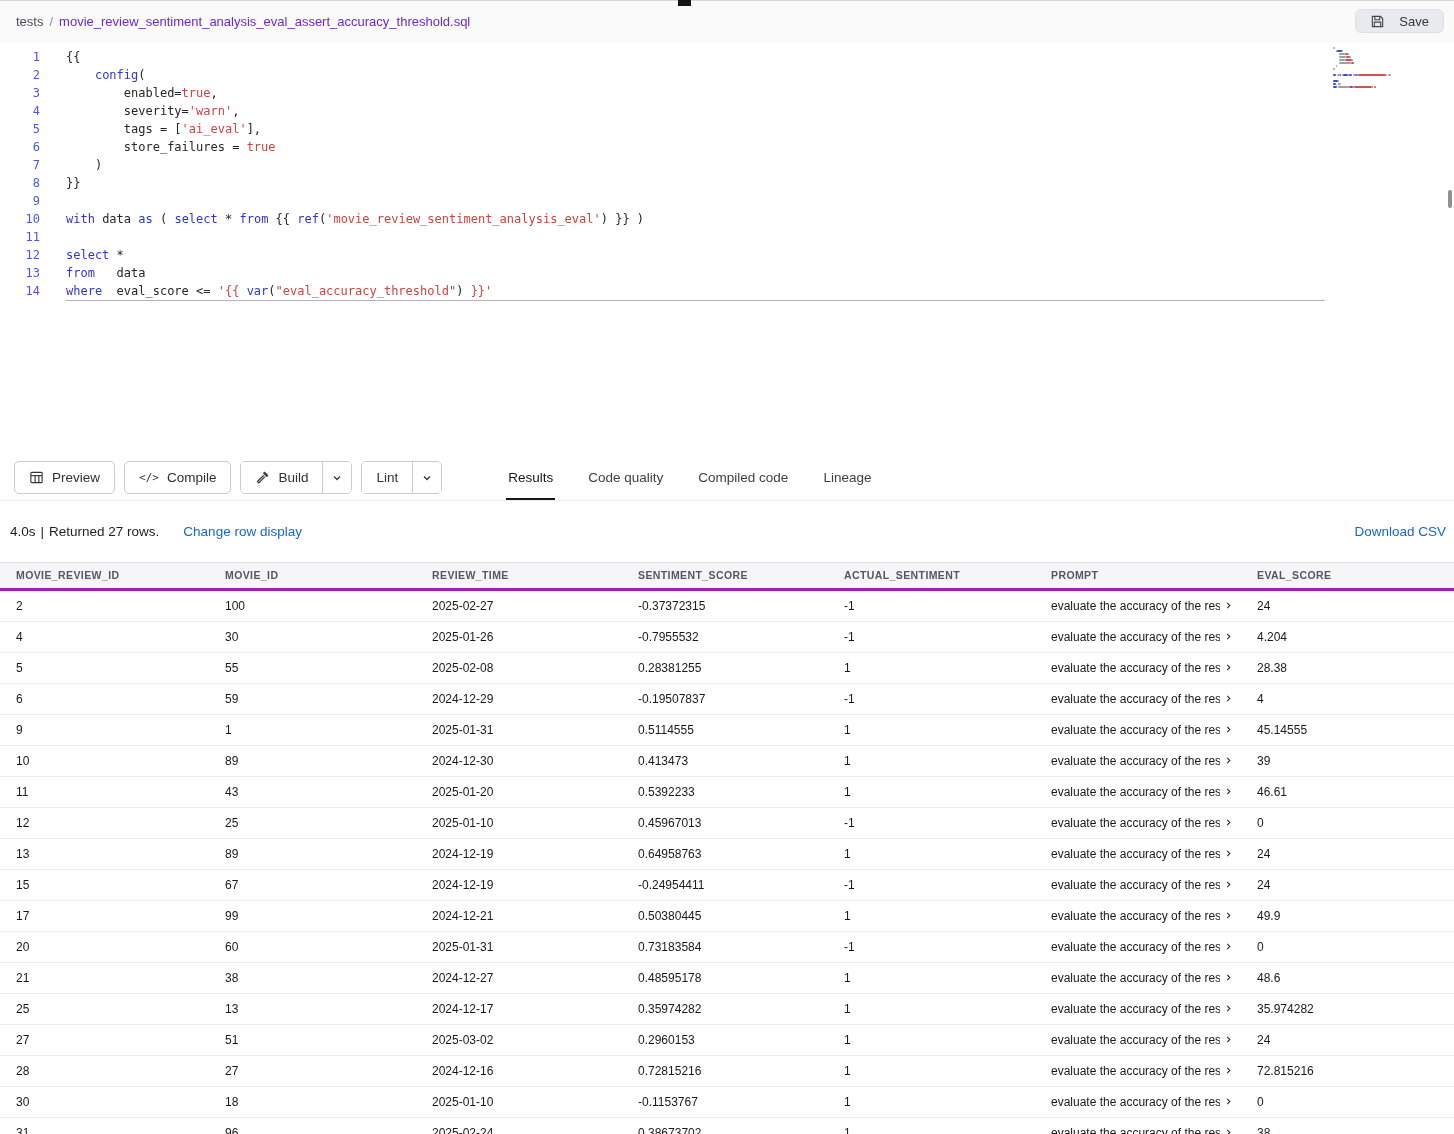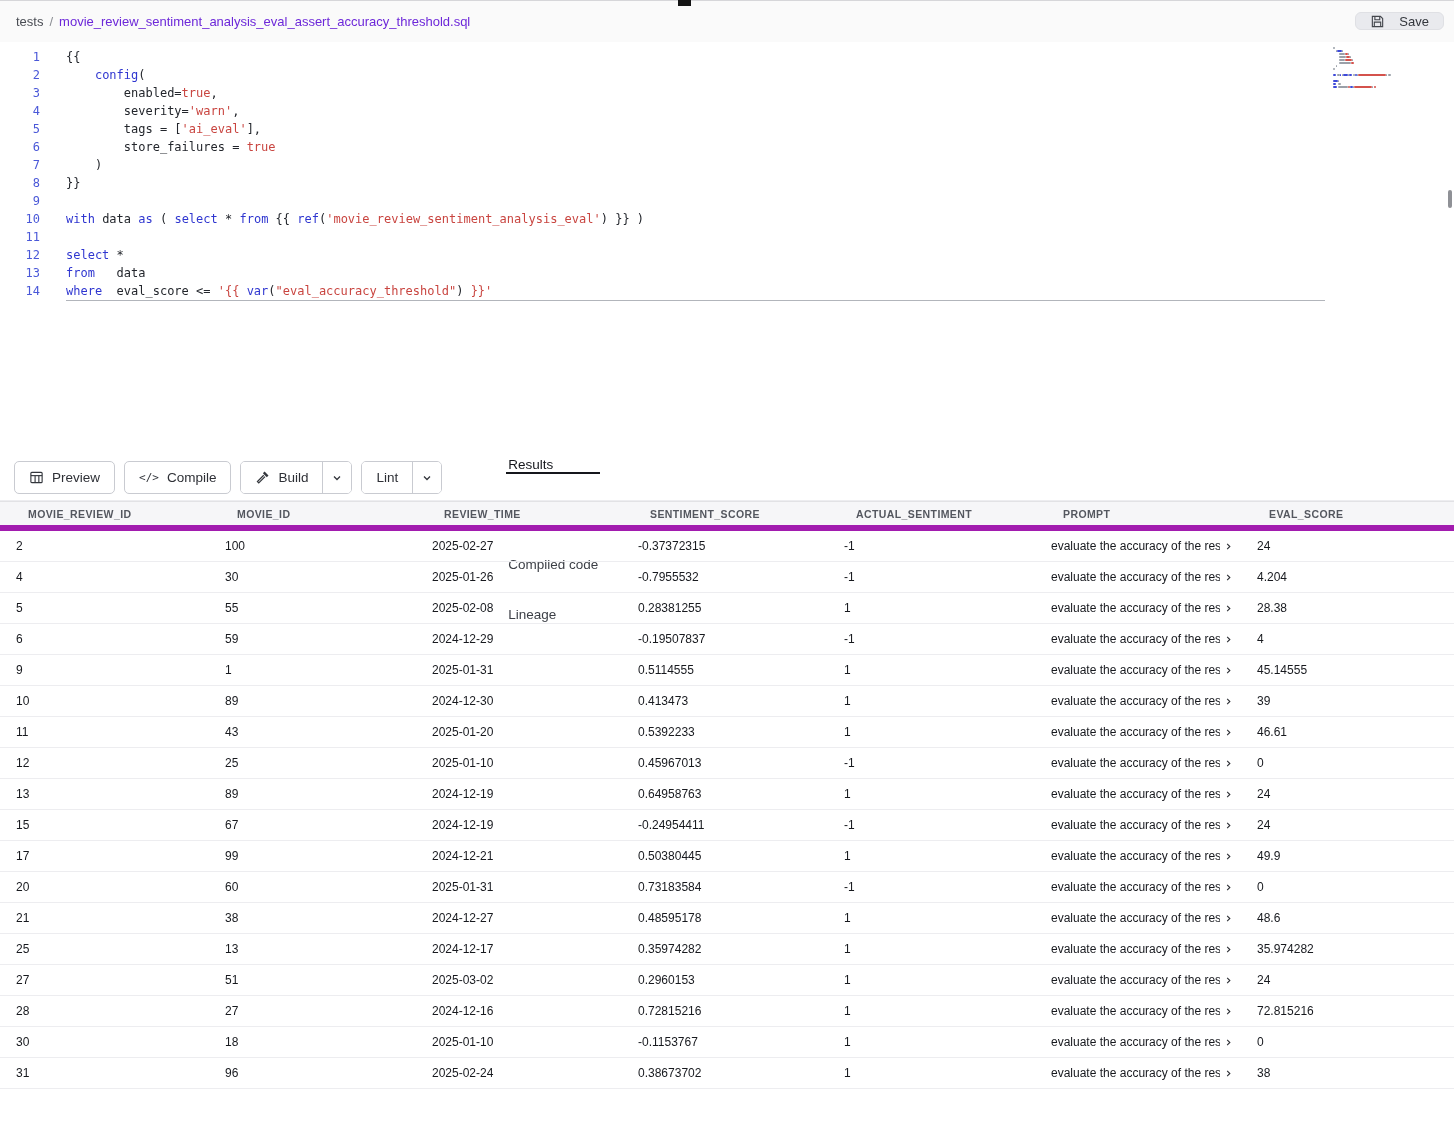--- a/index.html
+++ b/index.html
@@ -22,21 +22,21 @@
     display: flex; align-items: center; justify-content: space-between;
     padding: 0 10px 0 16px;
   }
   .breadcrumb { font-size: 13px; color: #3c3f45; display: flex; gap: 6px; align-items: center; }
   .crumb.folder { color: #4a4d54; cursor: pointer; }
   .crumb-sep { color: #8a8d93; }
   .crumb.file { color: #6d28d9; }
   .save-btn {
     display: flex; align-items: center; gap: 14px;
     background: #e9eaee; border: 1px solid #dfe0e4; border-radius: 6px;
-    height: 18px; padding: 0 14px; font-size: 13px; color: #33363c;
+    height: 24px; padding: 0 14px; font-size: 13px; color: #33363c;
     font-family: "Liberation Sans", sans-serif; cursor: pointer;
   }
   .icon { display: inline-flex; align-items: center; justify-content: center; }
 
   
   .editor { flex: 0 0 413px; height: 413px; background: #fff; position: relative; padding-top: 6px; overflow: hidden; }
   .code-line { display: flex; height: 18px; line-height: 18px; position: relative;
     font-family: "DejaVu Sans Mono", monospace; font-size: 12px; }
   .gutter { width: 40px; flex: 0 0 40px; text-align: right; color: var(--line-number, #4a58d8); user-select: none; }
   .code-text { padding-left: 26px; white-space: pre; }
@@ -68,44 +68,44 @@
   .btn {
     display: flex; align-items: center; gap: 8px; height: 33px; padding: 0 14px;
     background: #fff; border: 1px solid #c9cbd1; border-radius: 5px;
     font-size: 13.5px; color: #2e3036; font-family: "Liberation Sans", sans-serif; cursor: pointer;
   }
   .btn-group { display: flex; border: 1px solid #c9cbd1; border-radius: 5px; overflow: hidden; }
   .btn-group .btn { border: none; border-radius: 0; height: 31px; }
   .btn-group .btn.caret { border-left: 1px solid #c9cbd1; padding: 0 9px; }
   .glyph { font-family: "DejaVu Sans Mono", monospace; font-size: 11px; color: #33363c; }
 
-  .tabs { display: flex; margin-left: 55px; gap: 31px; height: 100%; flex-direction: column; }
+  .tabs { display: flex; margin-left: 55px; gap: 31px; height: 100%; }
   .tab {
     display: flex; align-items: center; height: 100%; font-size: 13.5px; color: #3c3f46;
     border-bottom: 2px solid transparent; padding: 2px 2px 0 2px; cursor: pointer;
   }
   .tab.active { color: #15171c; border-bottom-color: #15171c; }
 
   
   .statusbar {
     flex: 0 0 61px; height: 61px; display: flex; align-items: center;
     padding: 0 8px 0 10px; font-size: 13.5px; color: #1d1f24; gap: 5px; background: #fff;
   }
   .link { color: var(--link, #1467d2); text-decoration: none; cursor: pointer; }
   .link.change { margin-left: 19px; }
   .link.right { margin-left: auto; }
 
   
   .results { flex: 1 1 auto; overflow: hidden; border-top: 1px solid #e2e2e5; }
   table { width: 100%; border-collapse: collapse; table-layout: fixed; }
   thead tr { background: #f6f6f8; }
   th {
-    height: 26px; text-align: left; padding: 0 8px 0 28px;
+    height: 26px; text-align: left; padding: 0 8px 0 16px;
     font-size: 10.5px; letter-spacing: 0.4px; font-weight: 700; color: #54575f;
-    border-bottom: 6px solid #a21caf; white-space: nowrap; overflow: hidden;
+    border-bottom: 3px solid #a21caf; white-space: nowrap; overflow: hidden;
   }
   td {
     height: 30px; padding: 0 8px 0 16px; font-size: 12px; color: #17191e;
     border-bottom: 1px solid #ededf0; white-space: nowrap; overflow: hidden;
   }
   .prompt-cell { display: flex; align-items: center; gap: 4px; height: 30px; }
   .prompt-text { overflow: hidden; white-space: nowrap; }
   .prompt-chevron { display: inline-flex; cursor: pointer; flex: 0 0 auto; }
 </style>
 </head>
@@ -316,20 +316,27 @@
     </div>
 
     <nav class="tabs" id="tabs">
         <div class="tab active">Results</div>
         <div class="tab">Code quality</div>
         <div class="tab">Compiled code</div>
         <div class="tab">Lineage</div>
       </nav>
   </div>
 
+  <div class="statusbar">
+    <span>4.0s</span>
+    <span>|</span>
+    <span>Returned 27 rows.</span>
+    <a class="link change">Change row display</a>
+    <a class="link right">Download CSV</a>
+  </div>
 
   <div class="results">
     <table>
       <colgroup>
         <col style="width:209px">
           <col style="width:207px">
           <col style="width:206px">
         <col style="width:206px">
           <col style="width:207px">
           <col style="width:206px">

